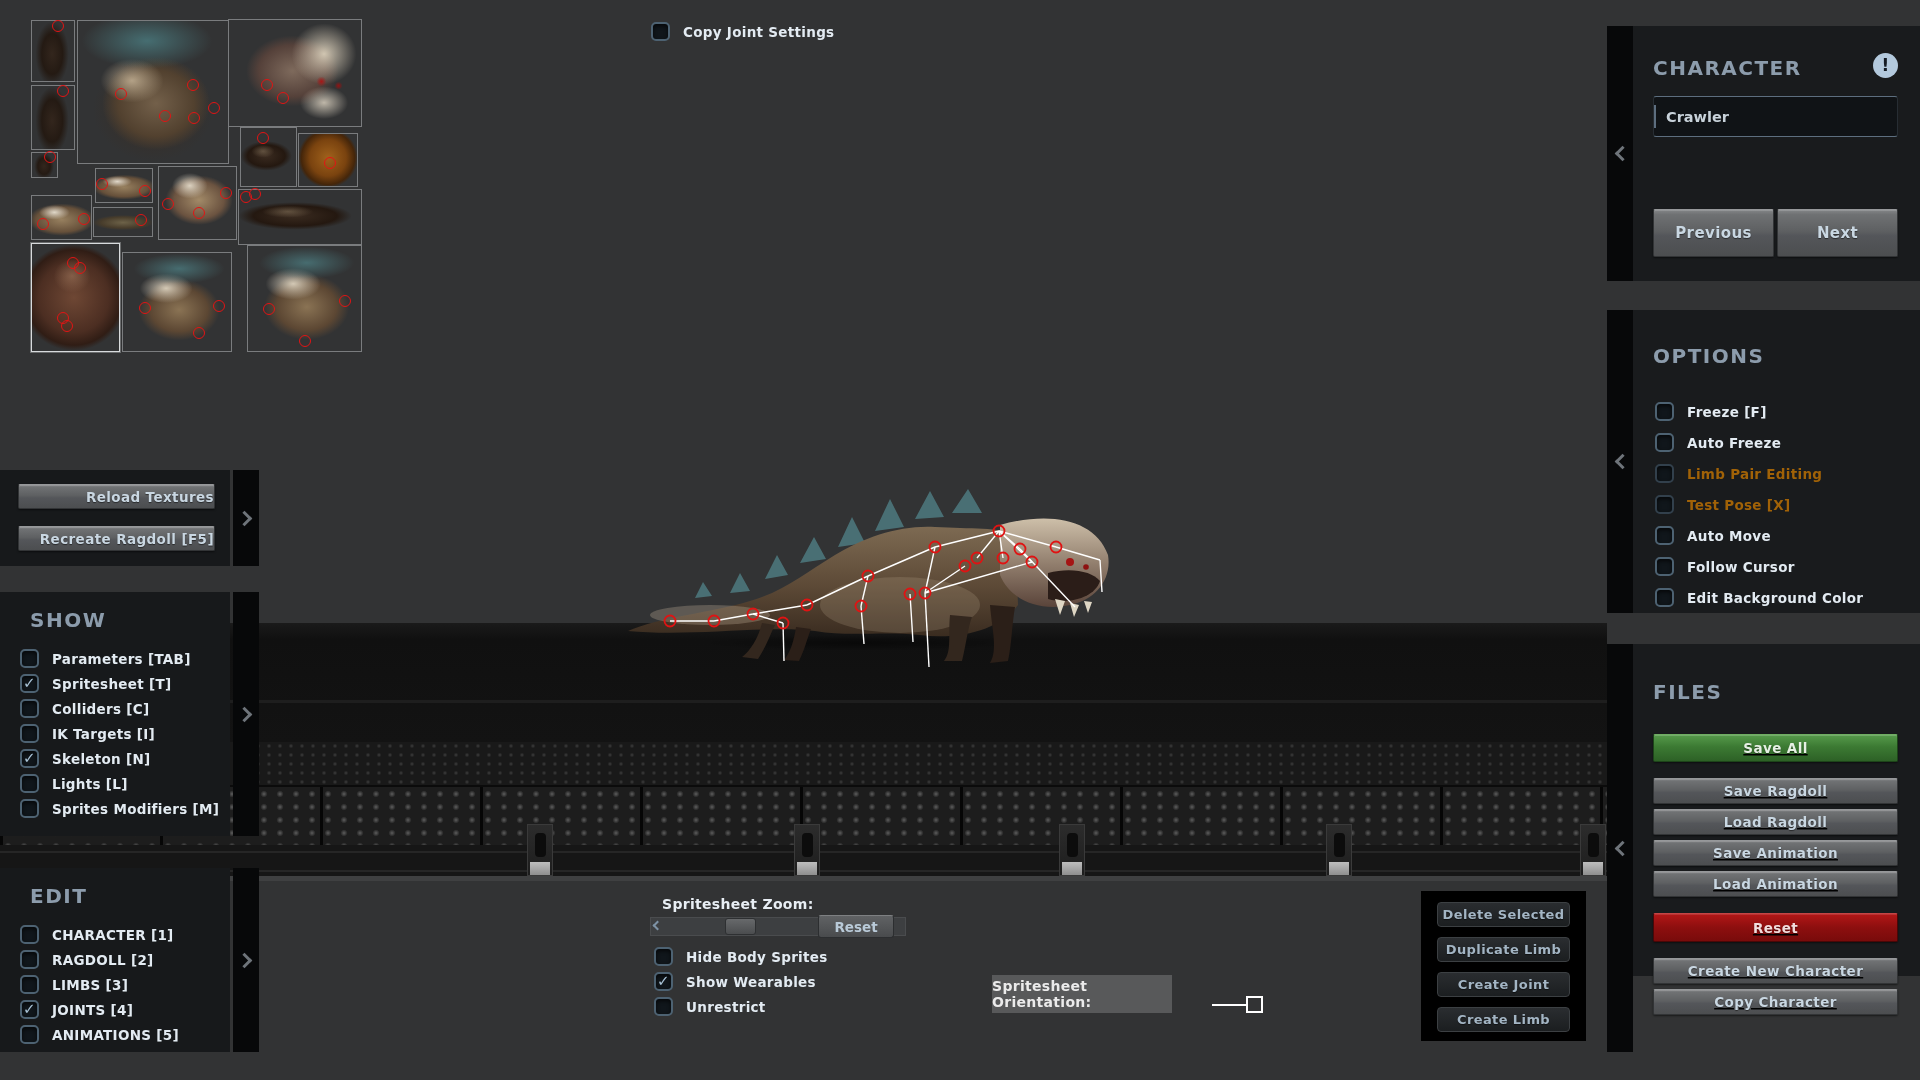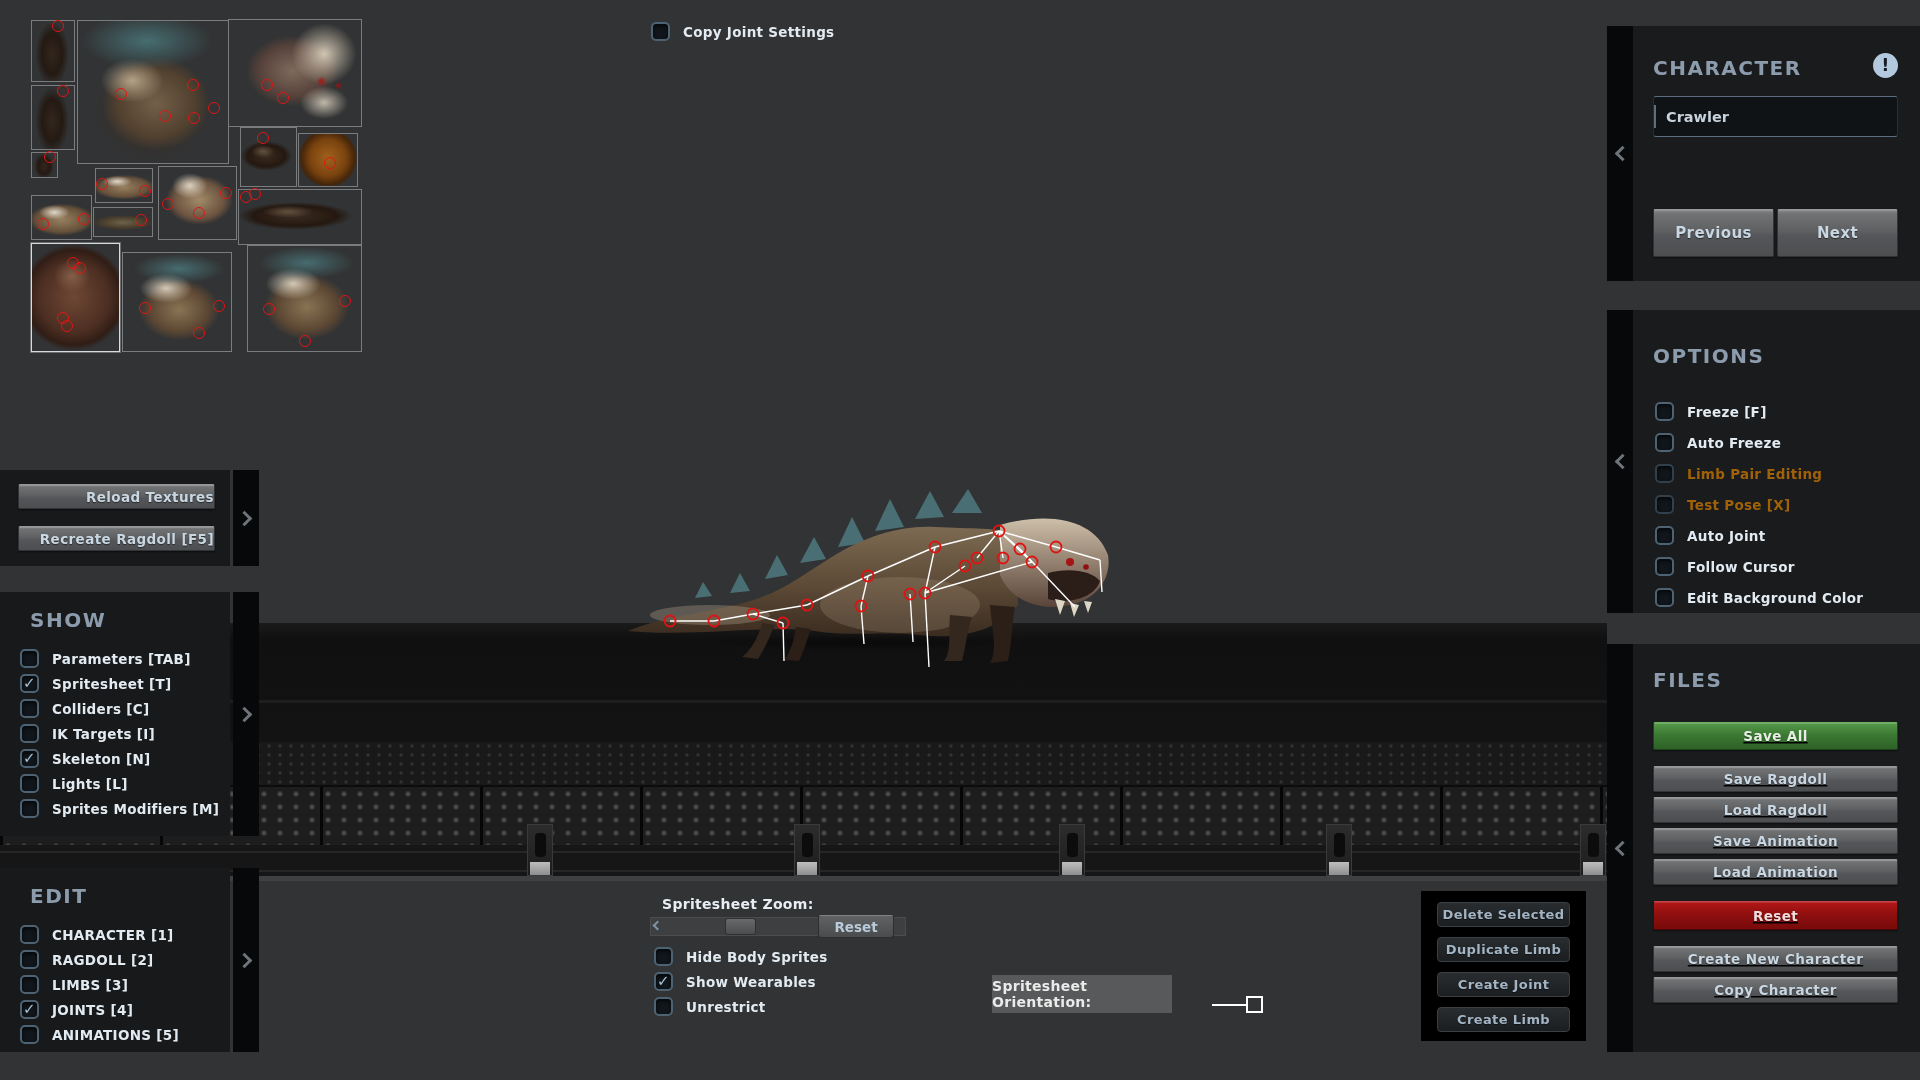--- a/index.html
+++ b/index.html
@@ -114,21 +114,21 @@
                 font-size:17px; font-weight:bold; display:flex; align-items:center; justify-content:center; margin-top:-6px; }
   #char-name { margin-top:16px; width:100%; height:41px; background:#101316; border:1px solid #272d33;
                border-top:1px solid #5d6e7f; border-bottom:1px solid #5d6e7f; border-radius:3px;
                color:#c8d2da; font-size:14.5px; font-weight:bold; padding:0 12px; position:relative; display:flex; align-items:center; }
   #char-name::before { content:""; position:absolute; left:0; top:8px; bottom:8px; width:2px; background:#5d6e7f; }
   #char-nav { display:flex; gap:3px; margin-top:72px; }
   #char-nav .ui-btn { height:48px; font-size:15px; }
   #options-panel { left:1633px; top:310px; width:287px; height:303px; padding:34px 22px 0 20px; }
   #options-panel .list { margin:28px 0 0 2px; }
   #options-panel .chk-row { height:31px; }
-  #files-panel { left:1633px; top:644px; width:287px; height:408px; padding:24px 22px 0 20px; }
+  #files-panel { left:1633px; top:644px; width:287px; height:332px; padding:36px 22px 0 20px; }
   #files-panel .btn-list { margin-top:30px;text-decoration:underline; }
   .gap-before { margin-top:16px !important; }
 
   
   #zoom-label, .free-label { position:absolute; font-size:14px; font-weight:bold; color:#e8eef4; letter-spacing:.3px; }
   #zoom-track { position:absolute; left:650px; top:917px; width:256px; height:19px; background:#3d3f41; border:1px solid #4a4c4e; }
   #zoom-chev { position:absolute; left:3px; top:4px; width:7px; height:7px; border-right:2px solid #7d92a5; border-top:2px solid #7d92a5; transform:rotate(-135deg); }
   #zoom-handle { position:absolute; left:74px; top:0px; width:31px; height:17px; border-radius:3px;
                  background:linear-gradient(180deg,#67696b,#4b4d4f); border:1px solid #2e3032; }
   #zoom-reset { position:absolute; left:818px; top:915px; width:76px; height:23px; border-radius:3px;
@@ -439,21 +439,21 @@
         <div class="chk-row disabled">
           <span class="chk"></span>
           <span class="chk-label">Limb Pair Editing</span>
         </div>
         <div class="chk-row disabled">
           <span class="chk"></span>
           <span class="chk-label">Test Pose [X]</span>
         </div>
         <div class="chk-row">
           <span class="chk"></span>
-          <span class="chk-label">Auto Joint</span>
+          <span class="chk-label">Auto Move</span>
         </div>
         <div class="chk-row">
           <span class="chk"></span>
           <span class="chk-label">Follow Cursor</span>
         </div>
         <div class="chk-row">
           <span class="chk"></span>
           <span class="chk-label">Edit Background Color</span>
         </div>
       </div>

